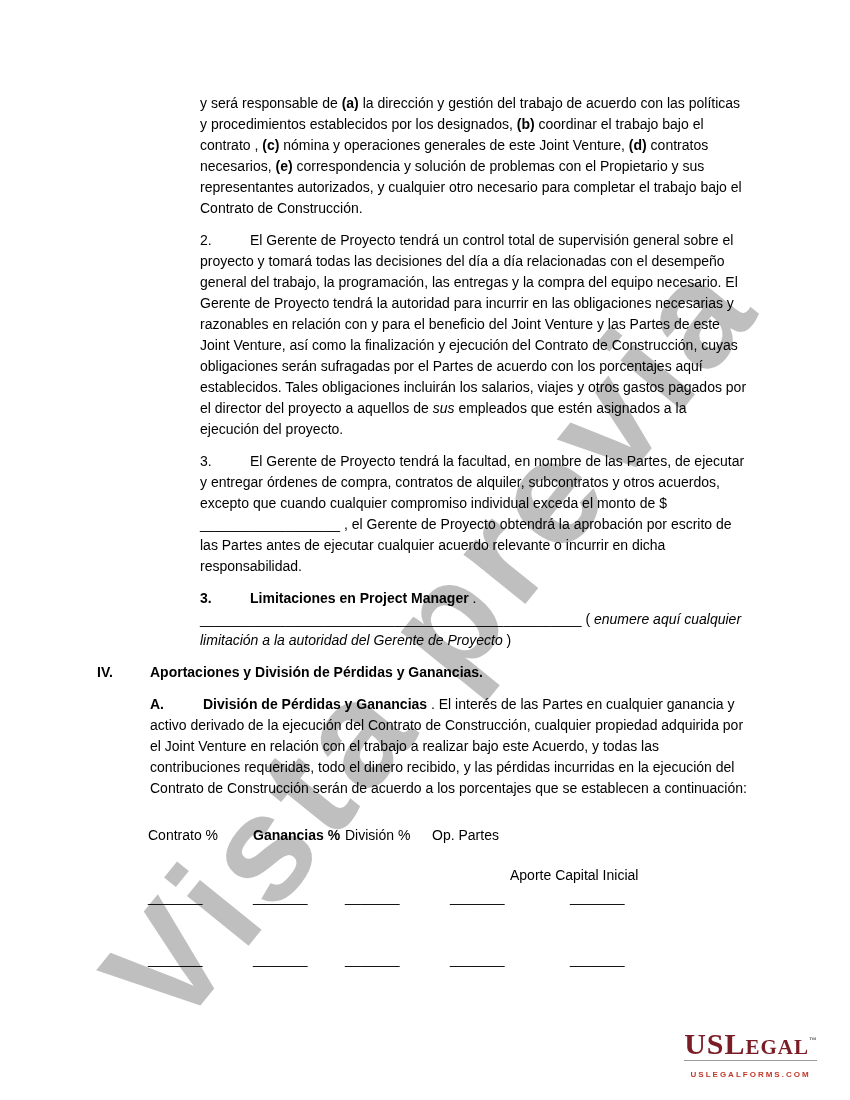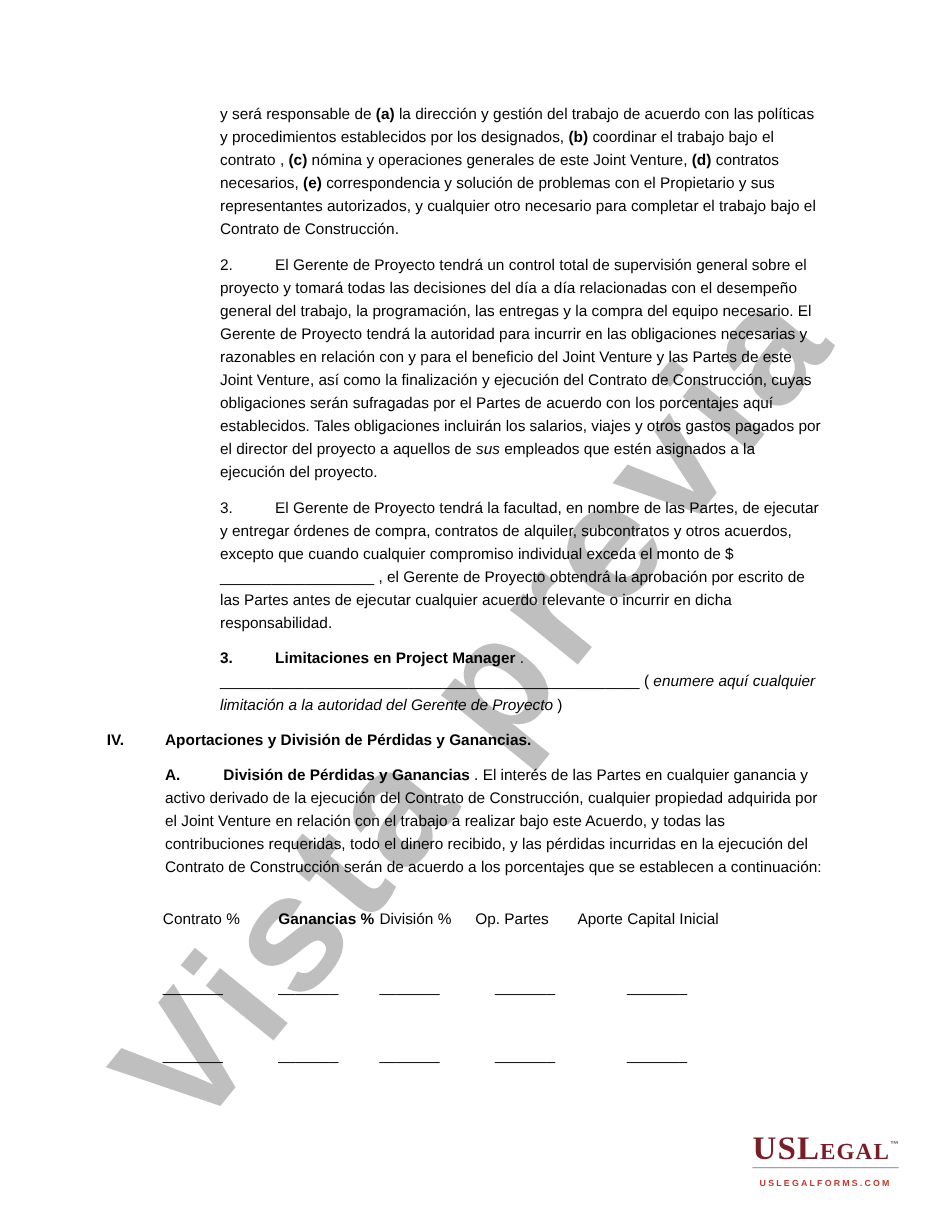--- a/index.html
+++ b/index.html
@@ -35,21 +35,21 @@
   .num { display: inline-block; width: 50px; }
   .section-heading { margin: 11px 102px 0 97px; font-weight: bold; }
   .section-heading .num { width: 53px; }
   .para-a { margin: 11px 102px 6px 150px; }
   .para-a .num { width: 53px; font-weight: bold; }
   .bold { font-weight: bold; }
   .jv-table { margin: 26px 0 0 148px; }
   .trow { position: relative; height: 21px; }
   .trow + .trow { margin-top: 41px; }
   .tcell { position: absolute; top: 0; white-space: nowrap; }
-  .hc0 { left: 0; }   .hc1 { left: 105px; font-weight: bold; } .hc2 { left: 197px; } .hc3 { left: 284px; } .hc4 { left: 377px; }
+  .hc0 { left: 0; }   .hc1 { left: 105px; font-weight: bold; } .hc2 { left: 197px; } .hc3 { left: 284px; } .hc4 { left: 362px; margin-top: 40px; }
   .rc0 { left: 0; }   .rc1 { left: 105px; } .rc2 { left: 197px; } .rc3 { left: 302px; } .rc4 { left: 422px; }
   .logo {
     position: absolute;
     right: 33px;
     top: 1026px;
     z-index: 1;
     text-align: center;
   }
   .logo-main {
     font-family: "Liberation Serif", serif;

